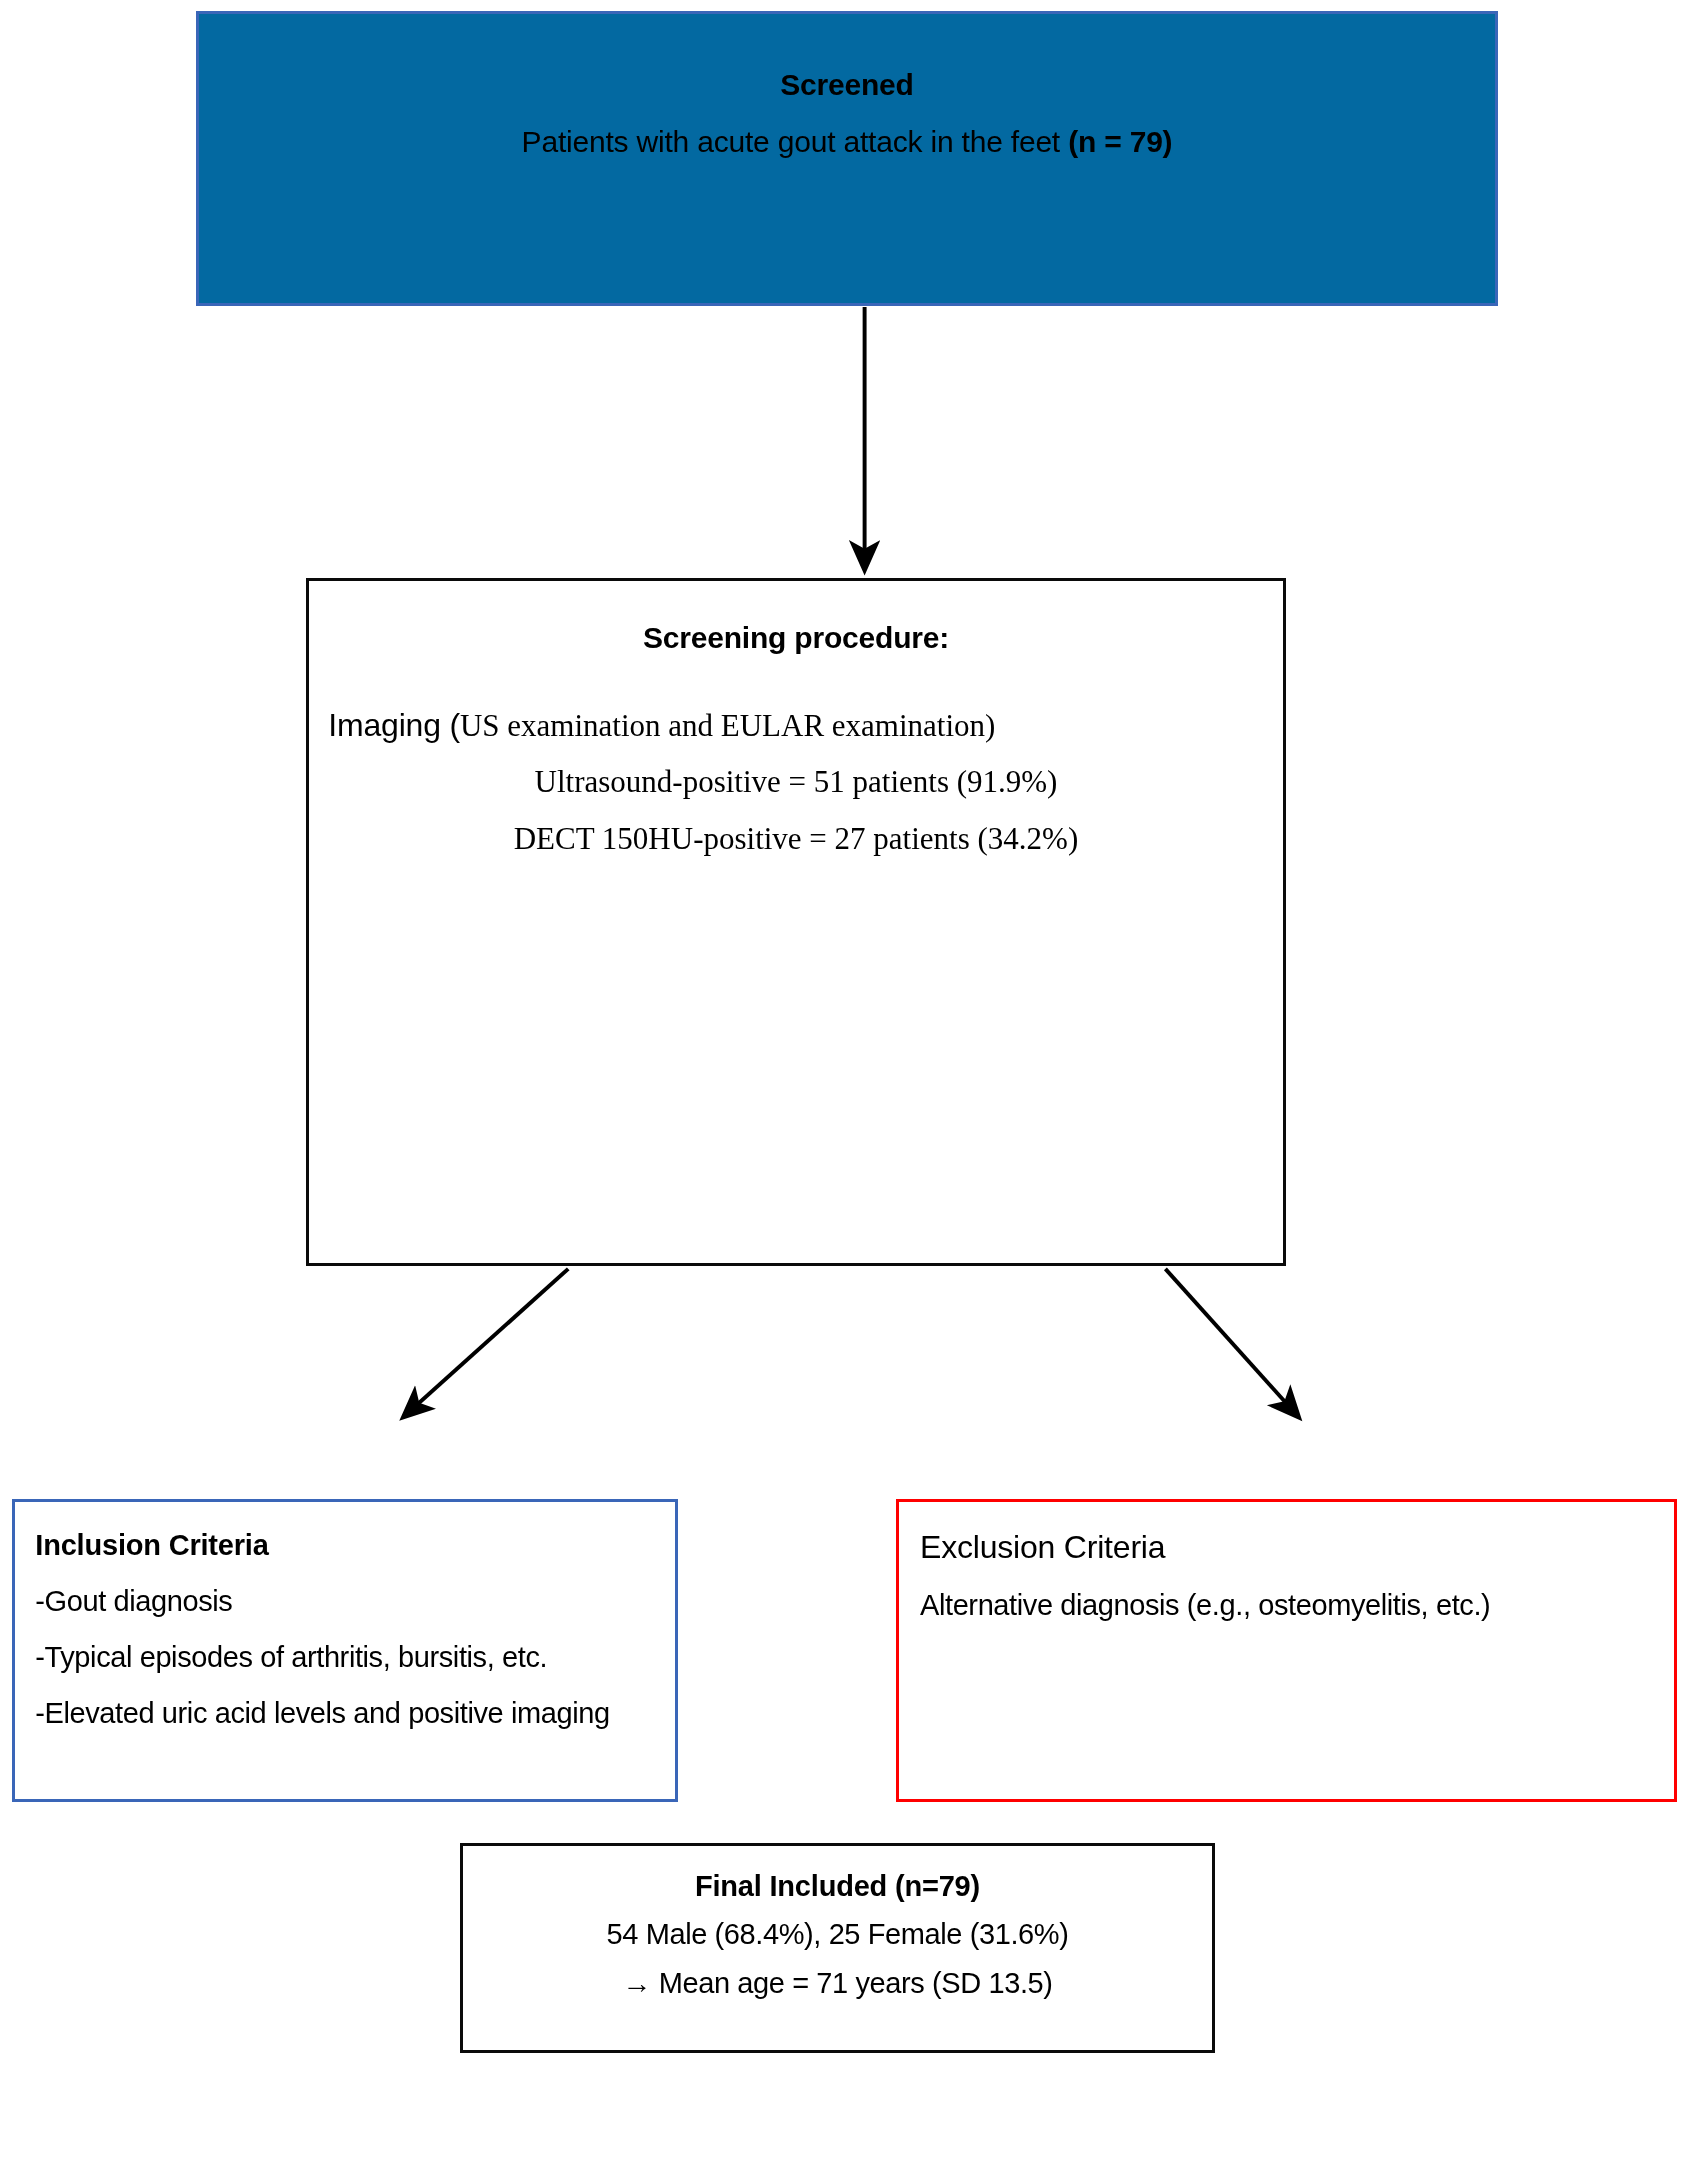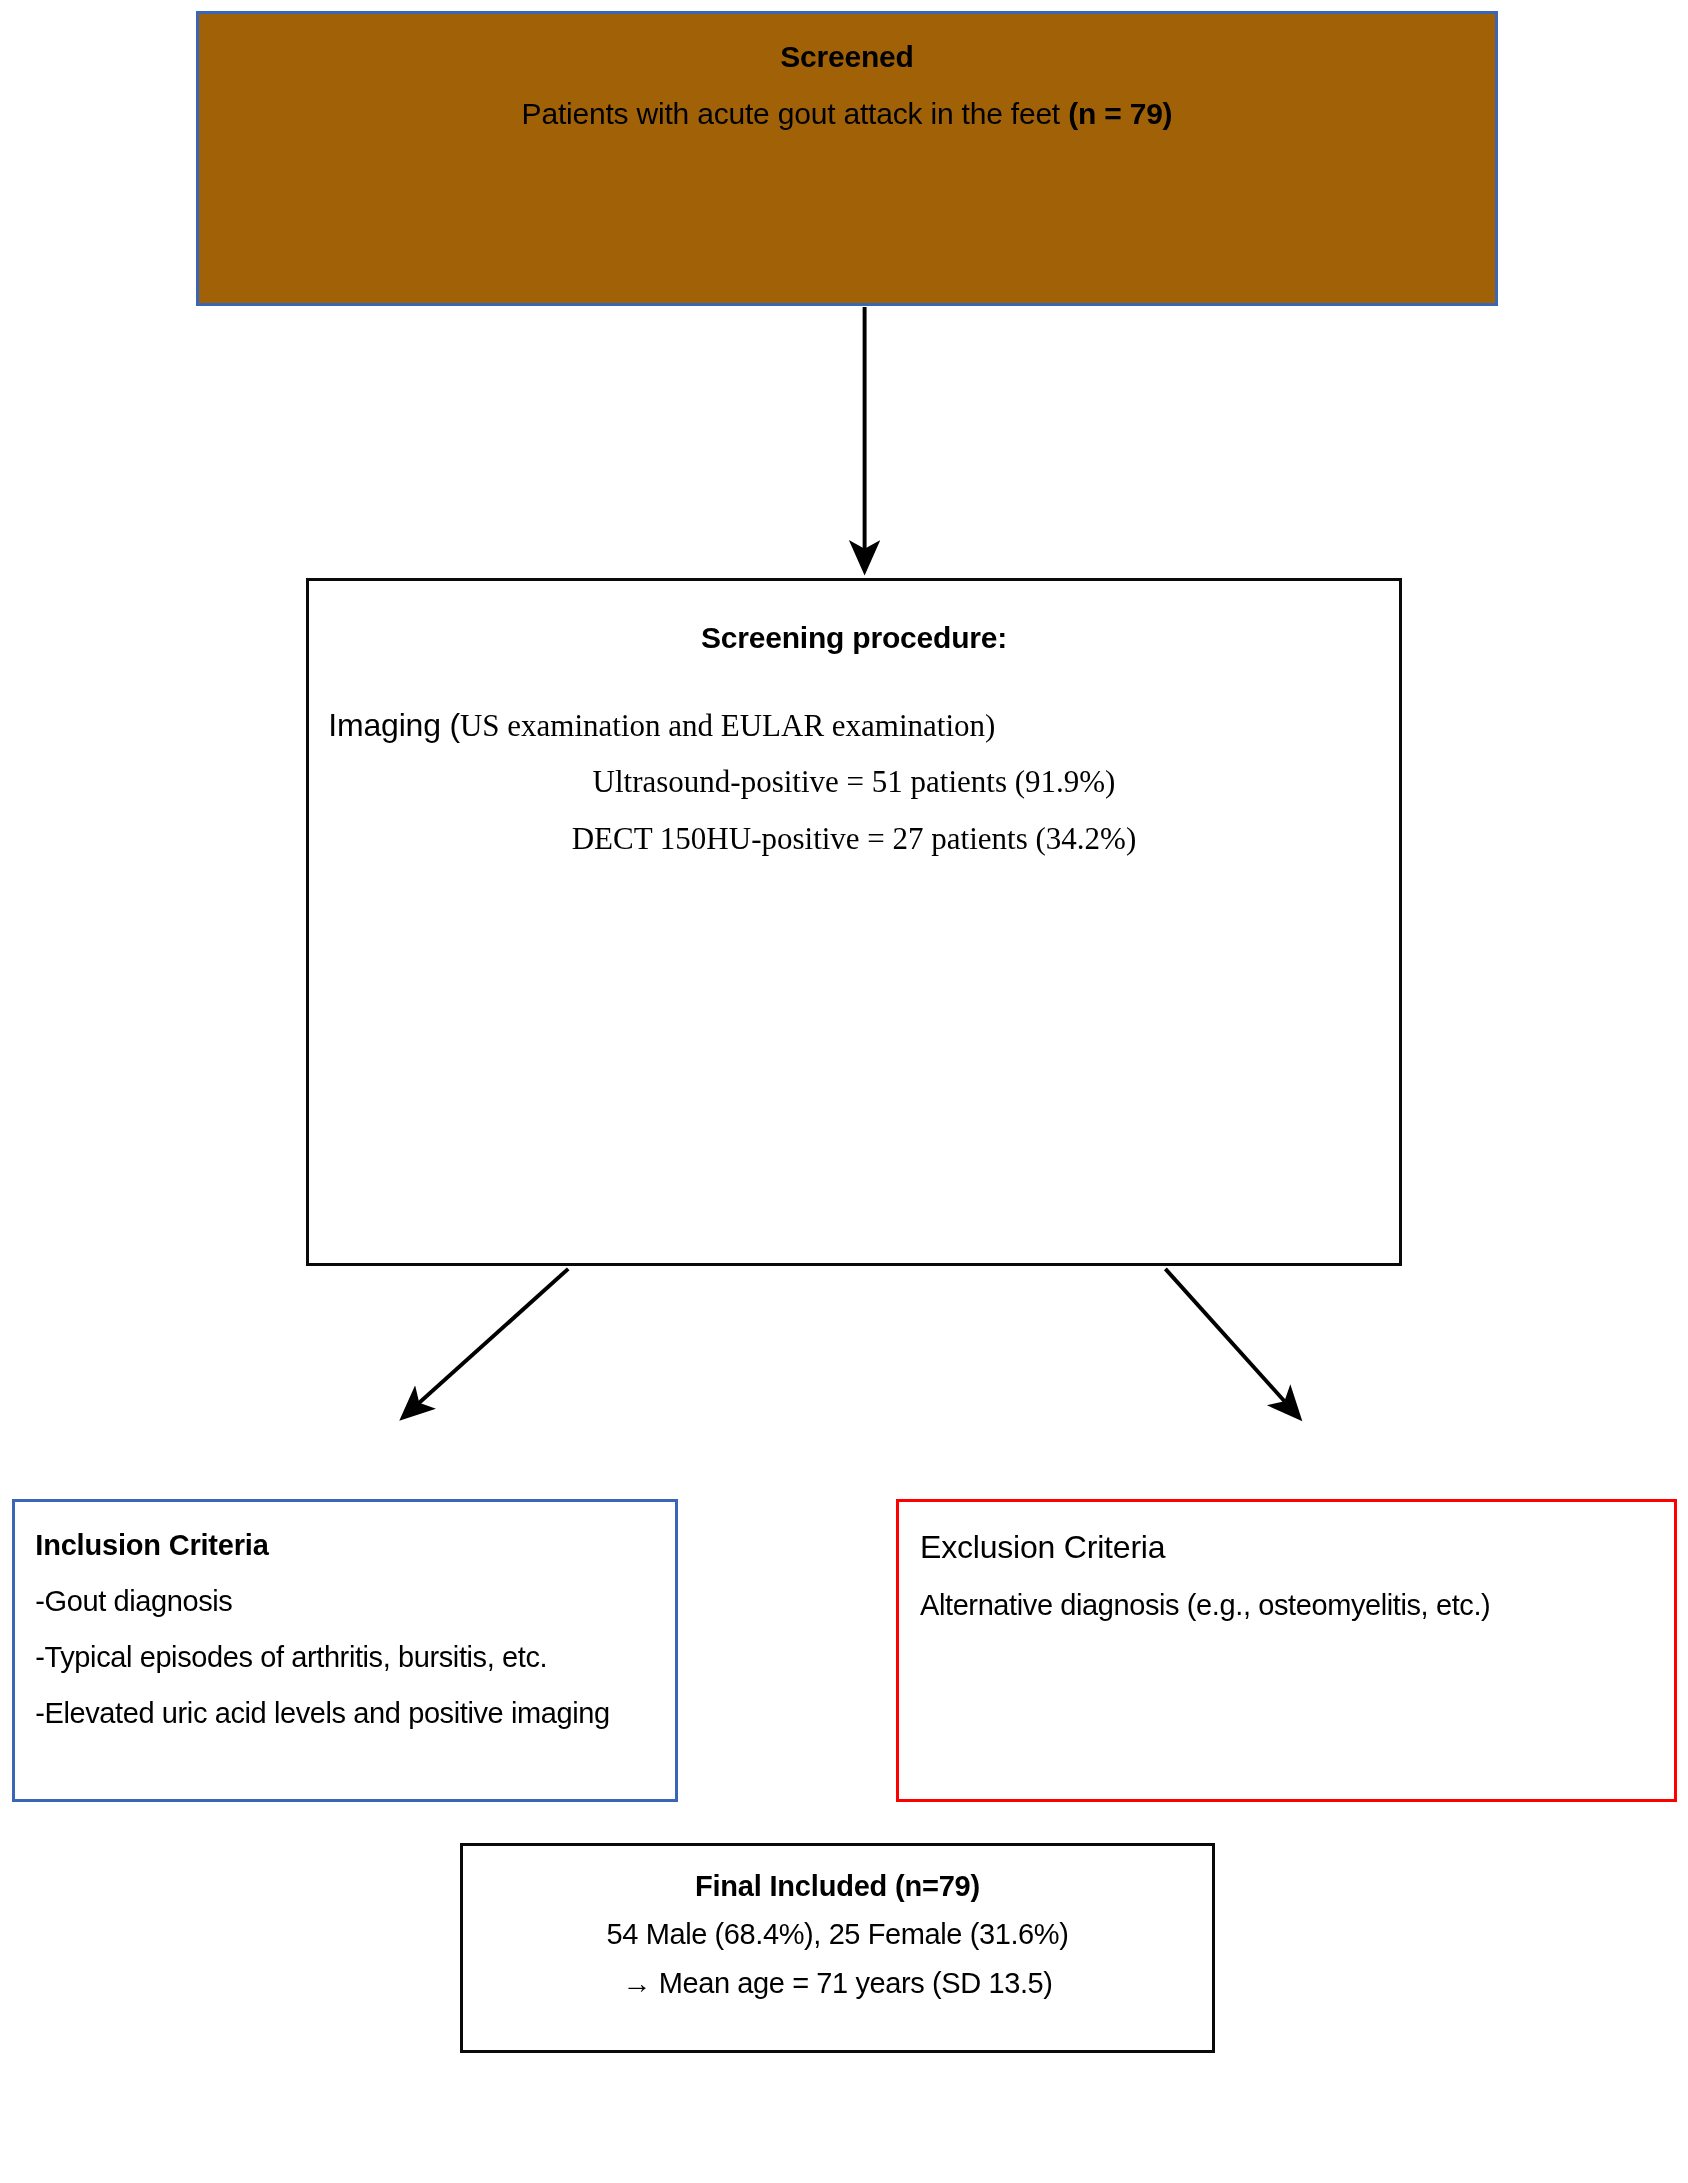--- a/index.html
+++ b/index.html
@@ -27,22 +27,22 @@
     background: #ffffff;
   }
 
   
   #box-screened {
     left: 196px;
     top: 11.4px;
     width: 1302px;
     height: 295px;
     border: 3.1px solid #3a66b8;
-    background: #a16207;
-    padding-top: 28px;
+    background: #0369a1;
+    padding-top: 56px;
     text-align: center;
   }
   #box-screened .ln-title {
     font-size: 30px;
     font-weight: bold;
     letter-spacing: -0.2px;
     line-height: 1.0;
   }
   #box-screened .ln-sub {
     font-size: 30px;
@@ -50,21 +50,21 @@
     letter-spacing: -0.2px;
     margin-top: 27px;
     line-height: 1.0;
   }
   #box-screened .ln-sub b { font-weight: bold; }
 
   
   #box-procedure {
     left: 306px;
     top: 578px;
-    width: 1096px;
+    width: 980px;
     height: 688px;
     border: 3.1px solid #0a0a0a;
     padding: 42px 19.3px 0 19.3px;
   }
   #box-procedure .proc-title {
     text-align: center;
     font-size: 30px;
     font-weight: bold;
     letter-spacing: -0.2px;
     line-height: 1.0;

